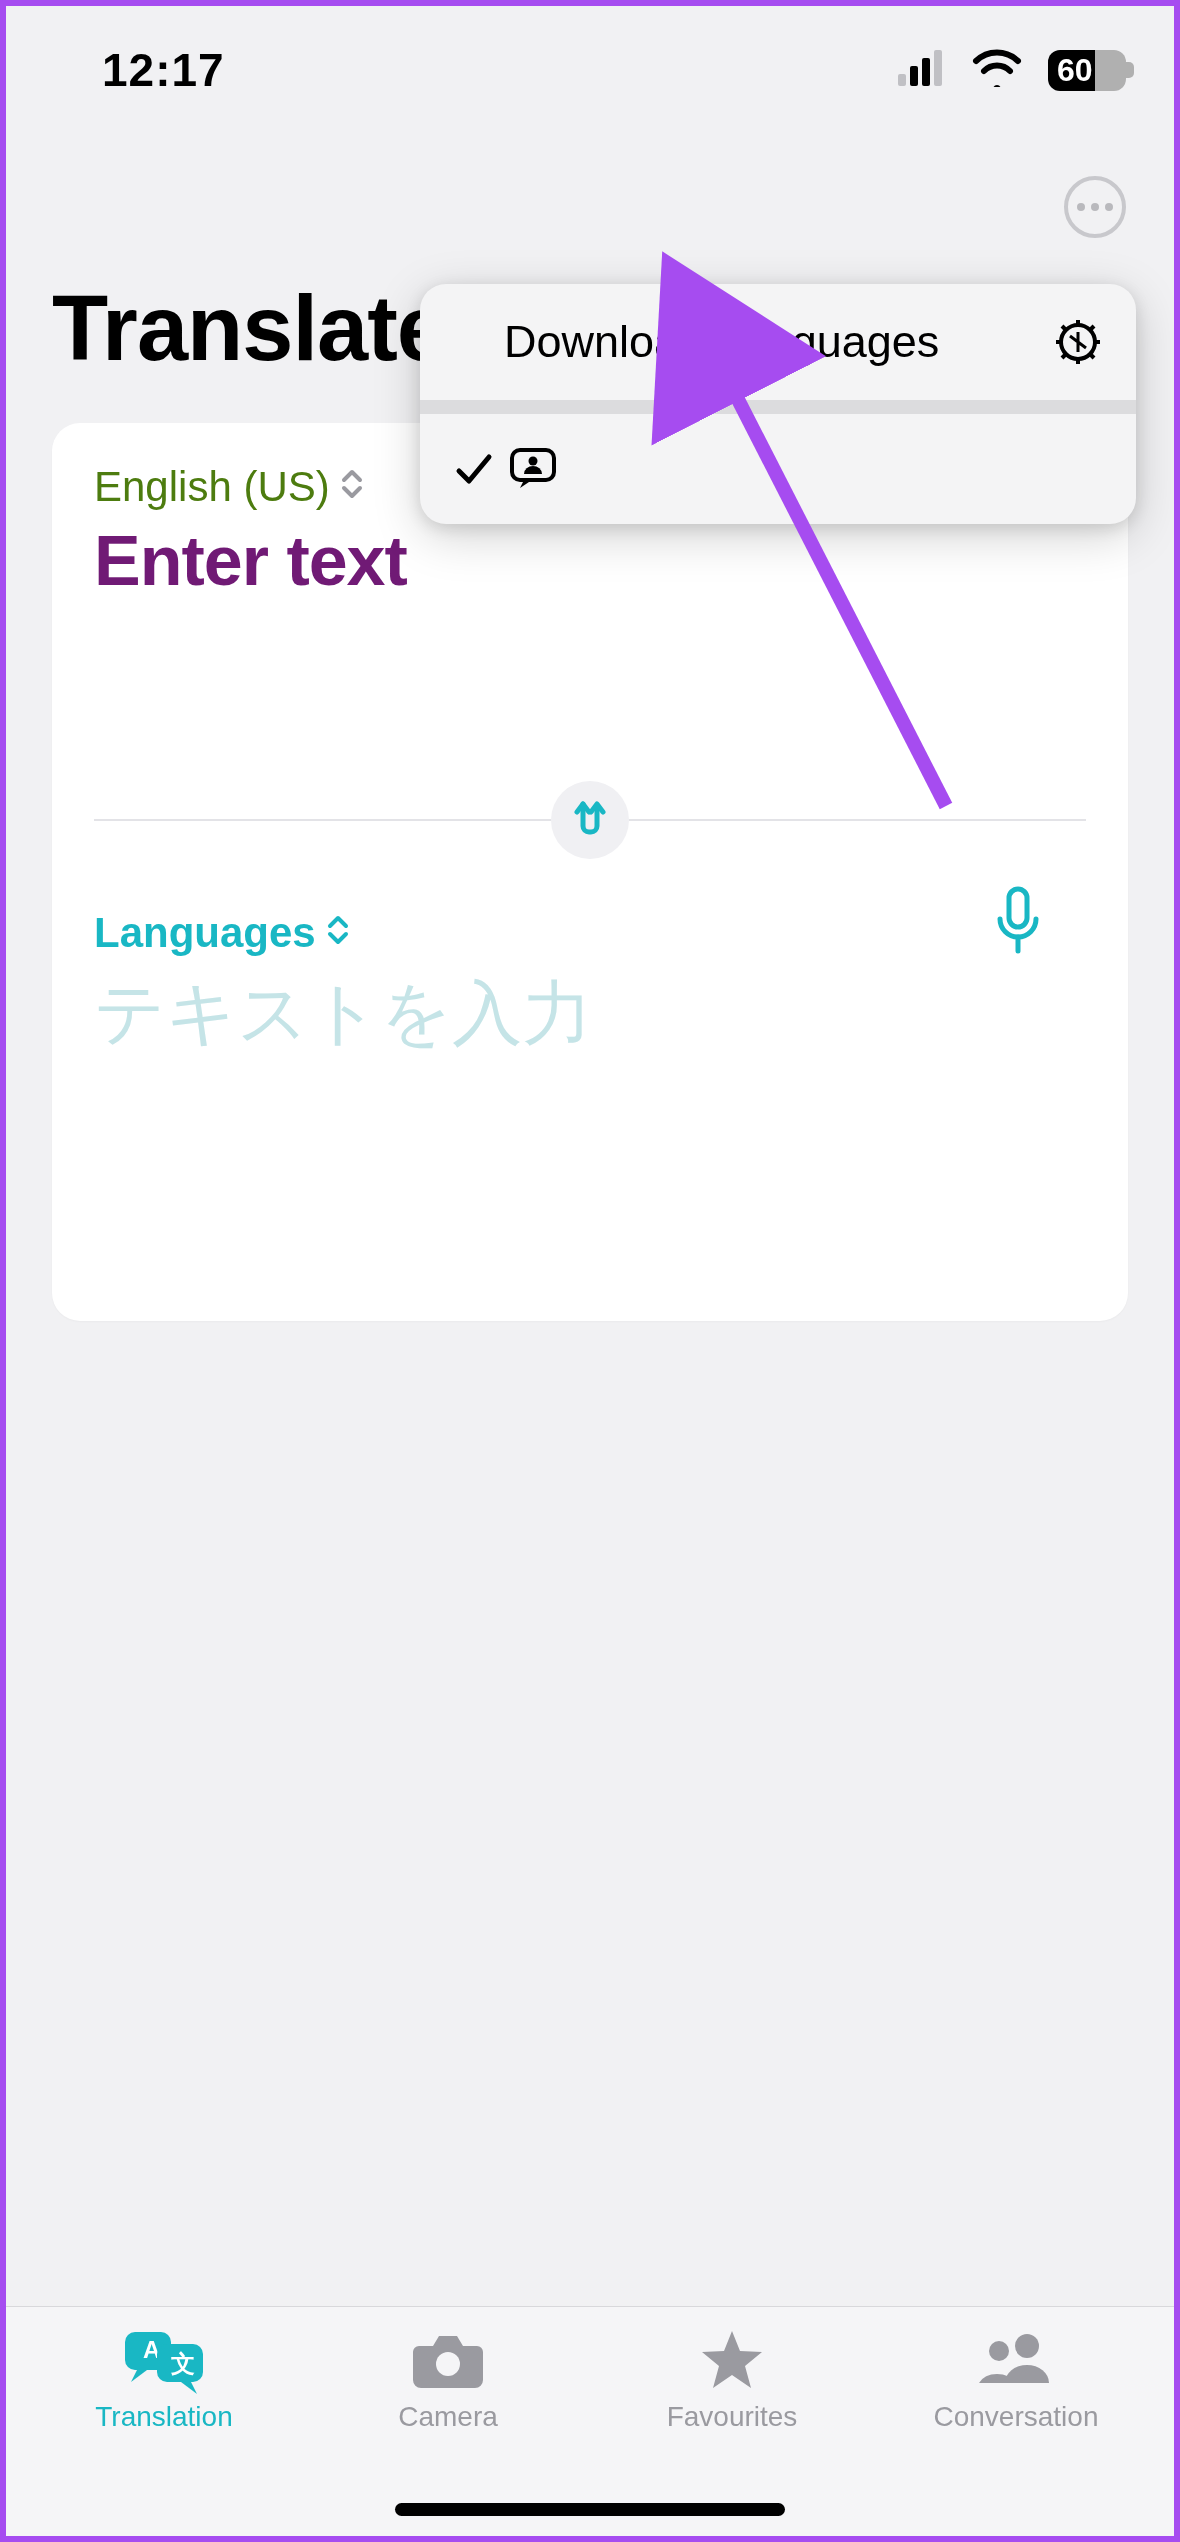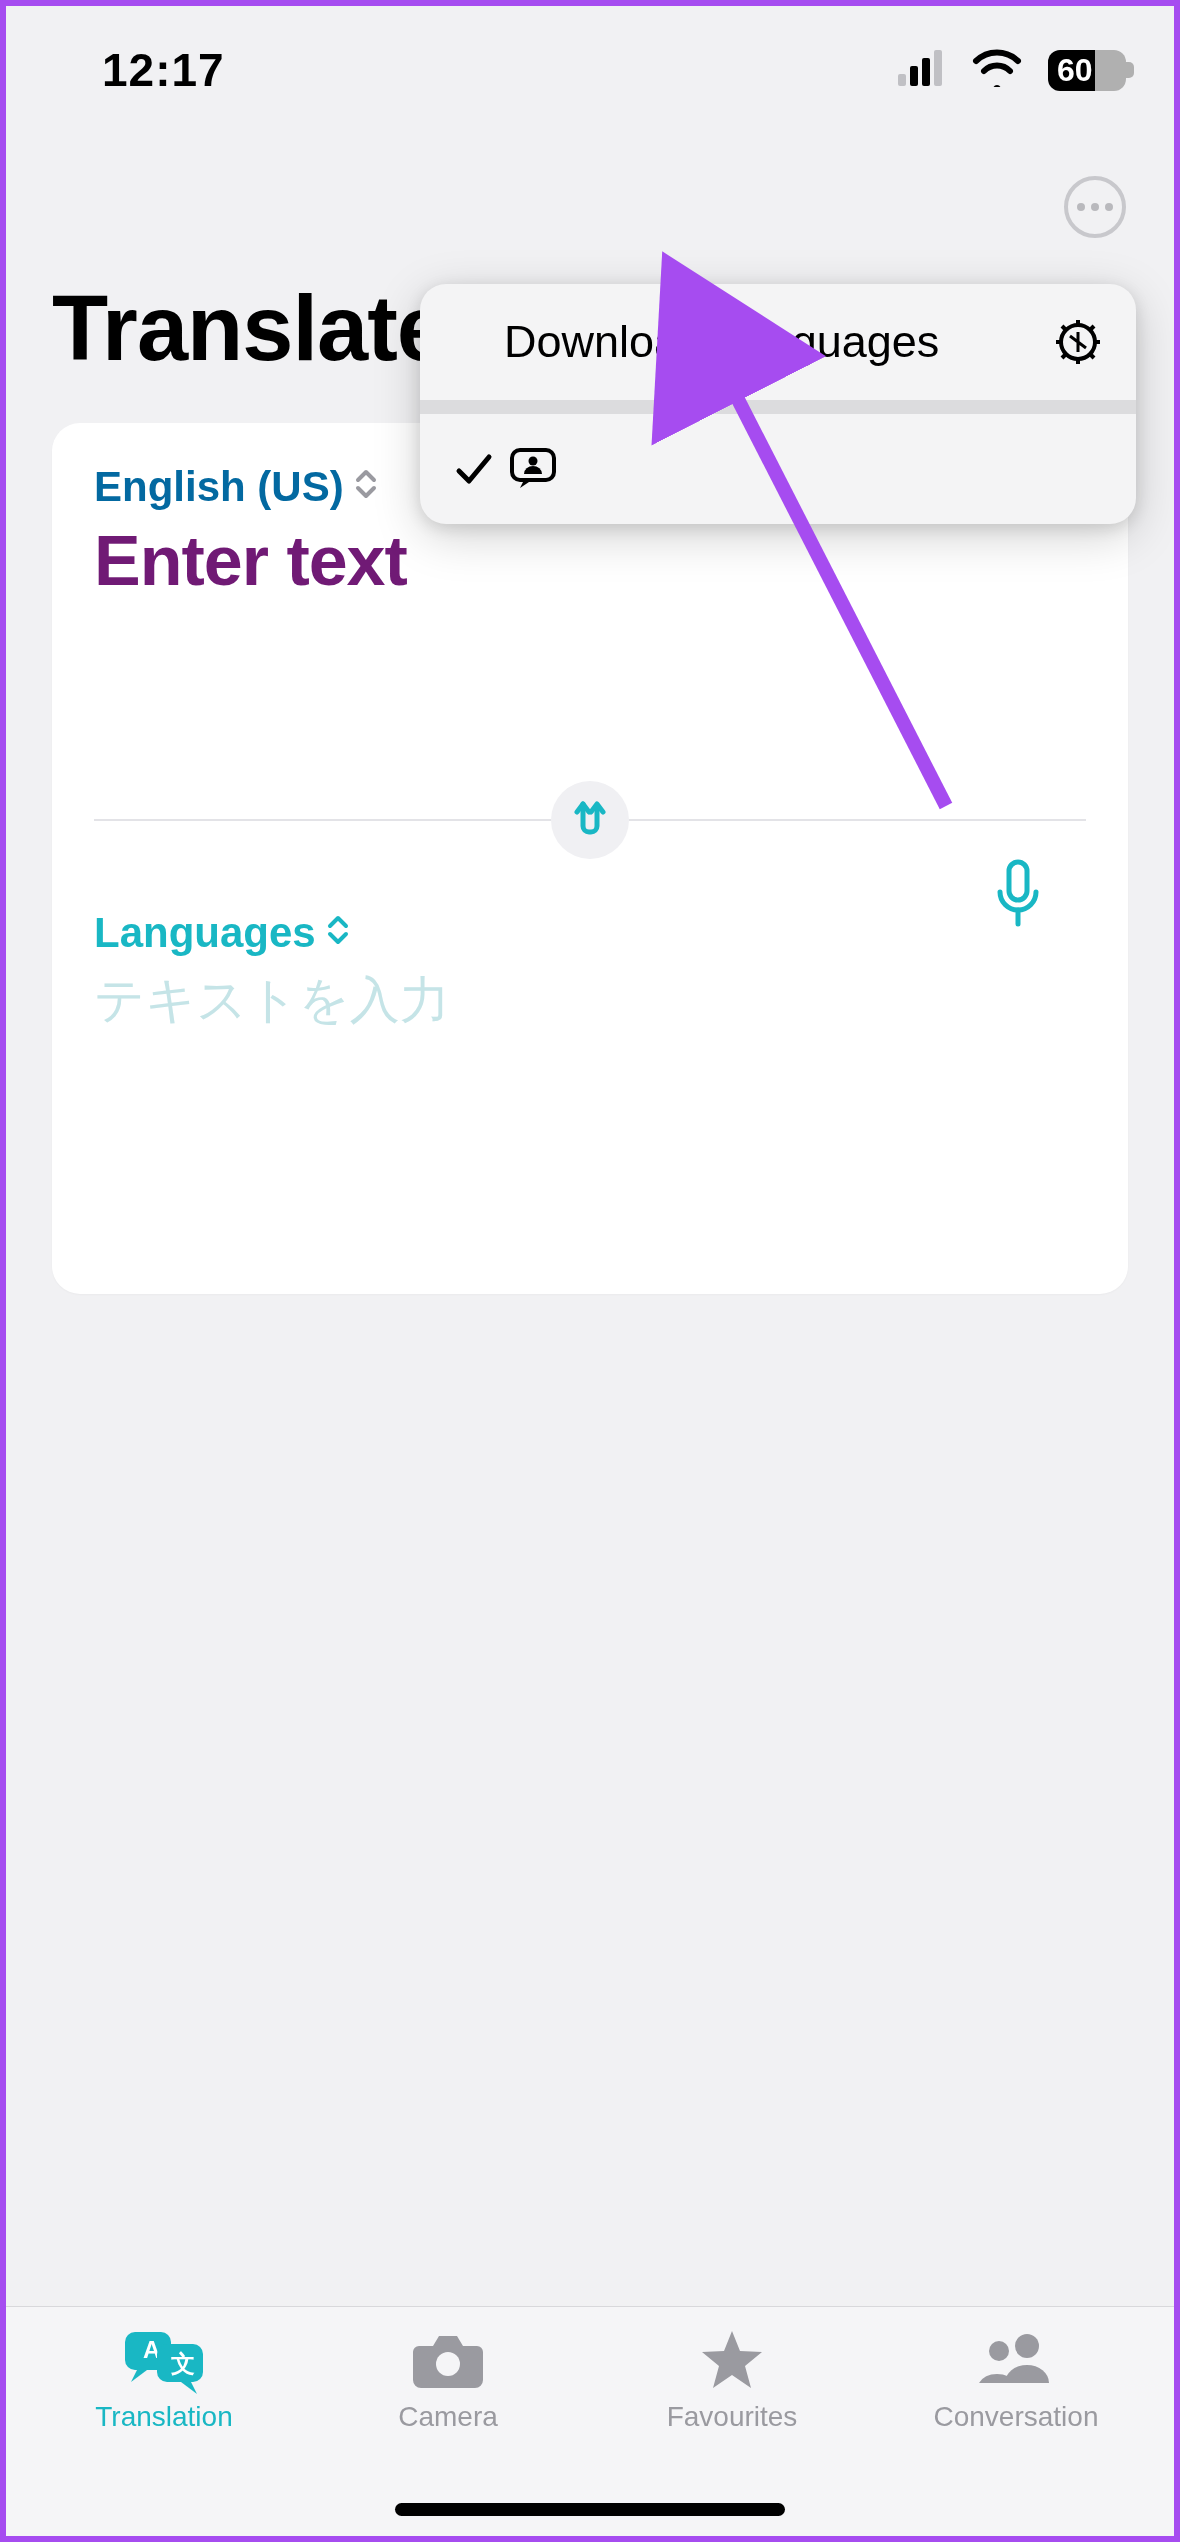--- a/index.html
+++ b/index.html
@@ -101,35 +101,35 @@
     box-shadow: 0 1px 2px rgba(0,0,0,0.03);
     padding: 40px 42px 60px 42px;
     position: relative;
   }
   .lang-row {
     display: flex;
     align-items: center;
     gap: 10px;
     font-size: 42px;
   }
-  .lang-src { color: #0369a1; font-weight: 700; }
+  .lang-src { color: #4d7c0f; font-weight: 400; }
   .lang-dst { color: #19b7c4; font-weight: 600; }
   .updown {
     display: inline-block;
     color: #9a9aa0;
   }
   .placeholder-src {
     font-size: 70px;
     color: #701a75;
     font-weight: 600;
     padding-top: 10px;
     letter-spacing: -1px;
   }
   .placeholder-dst {
-    font-size: 50px;
+    font-size: 70px;
     color: #c5e4e7;
     font-weight: 500;
     padding-top: 10px;
   }
   .divider-row {
     display: flex;
     align-items: center;
     margin: 180px 0 50px 0;
   }
   .divider-line {

